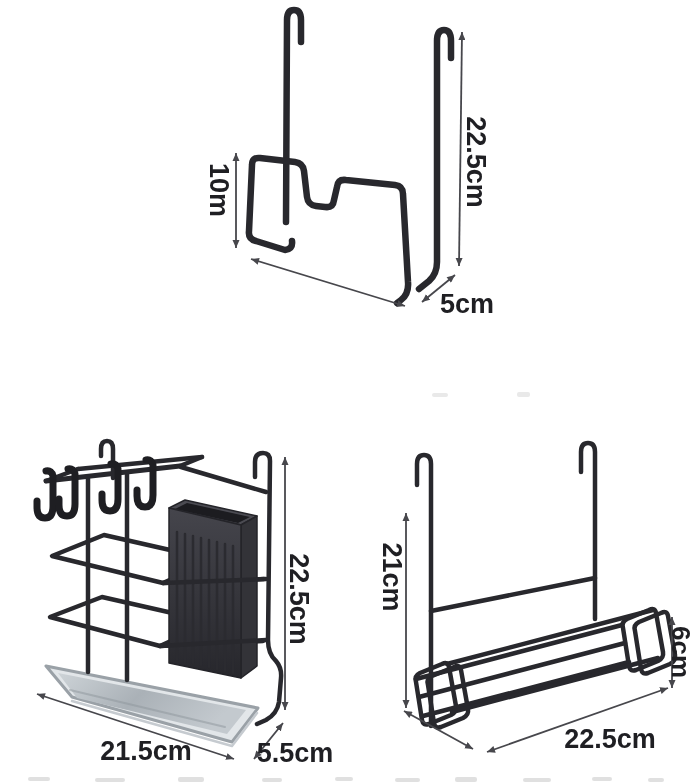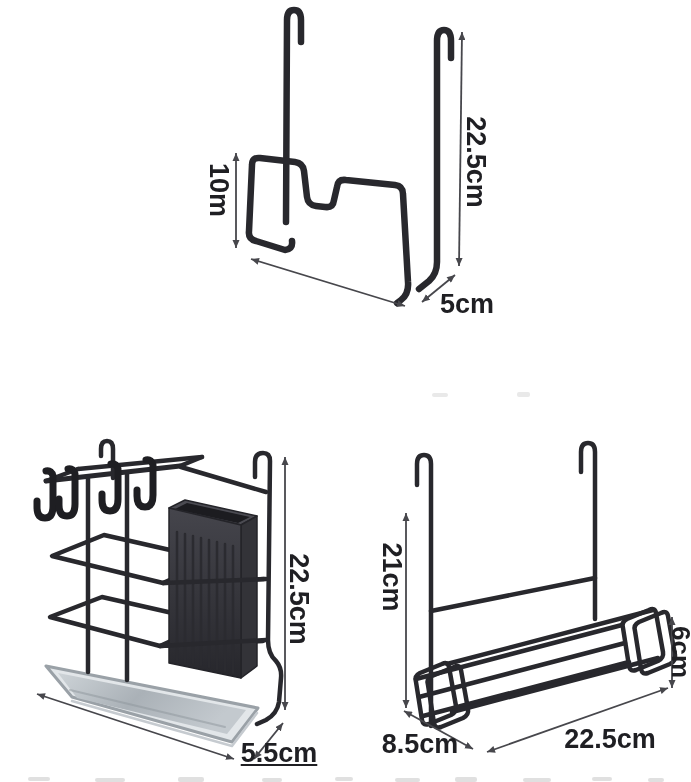--- a/index.html
+++ b/index.html
@@ -10,21 +10,21 @@
        text-align:center;font-weight:700;font-size:27px;color:#1f1f23;
        white-space:nowrap;letter-spacing:0;}
   .rot{transform:rotate(90deg);transform-origin:center center;}
   
   .l-top-inner   {left:164px;top:175px;}
   .l-top-height  {left:421px;top:147px;}
   .l-top-width   {left:258px;top:285px;}
   .l-top-depth   {left:412px;top:289px;}
   .l-rack-height {left:244px;top:584px;}
   .l-rack-width  {left:91px; top:736px;}
-  .l-rack-depth  {left:224px;top:738px;text-decoration:underline;}
+  .l-rack-depth  {left:240px;top:738px;}
   .l-bask-height {left:337px;top:562px;}
   .l-bask-rail   {left:626px;top:637px;font-size:26px;}
   .l-bask-depth  {left:365px;top:729px;}
   .l-bask-width  {left:555px;top:724px;}
 </style>
 </head>
 <body>
 
 <div id="stage">
 
@@ -162,20 +162,20 @@
           <rect x="648" y="778" width="16" height="4" rx="2"></rect>
       </g>
     </g>
   </svg>
 
   <div class="dim rot l-top-inner">10m</div>
   <div class="dim rot l-top-height">22.5cm</div>
   <div class="dim l-top-depth">5cm</div>
 
   <div class="dim rot l-rack-height">22.5cm</div>
+  <div class="dim l-rack-width">21.5cm</div>
   <div class="dim l-rack-depth">5.5cm</div>
 
   <div class="dim rot l-bask-height">21cm</div>
   <div class="dim rot l-bask-rail">6cm</div>
-  <div class="dim l-bask-depth">8.5cm</div>
   <div class="dim l-bask-width">22.5cm</div>
 
 </div>
 
 </body></html>

